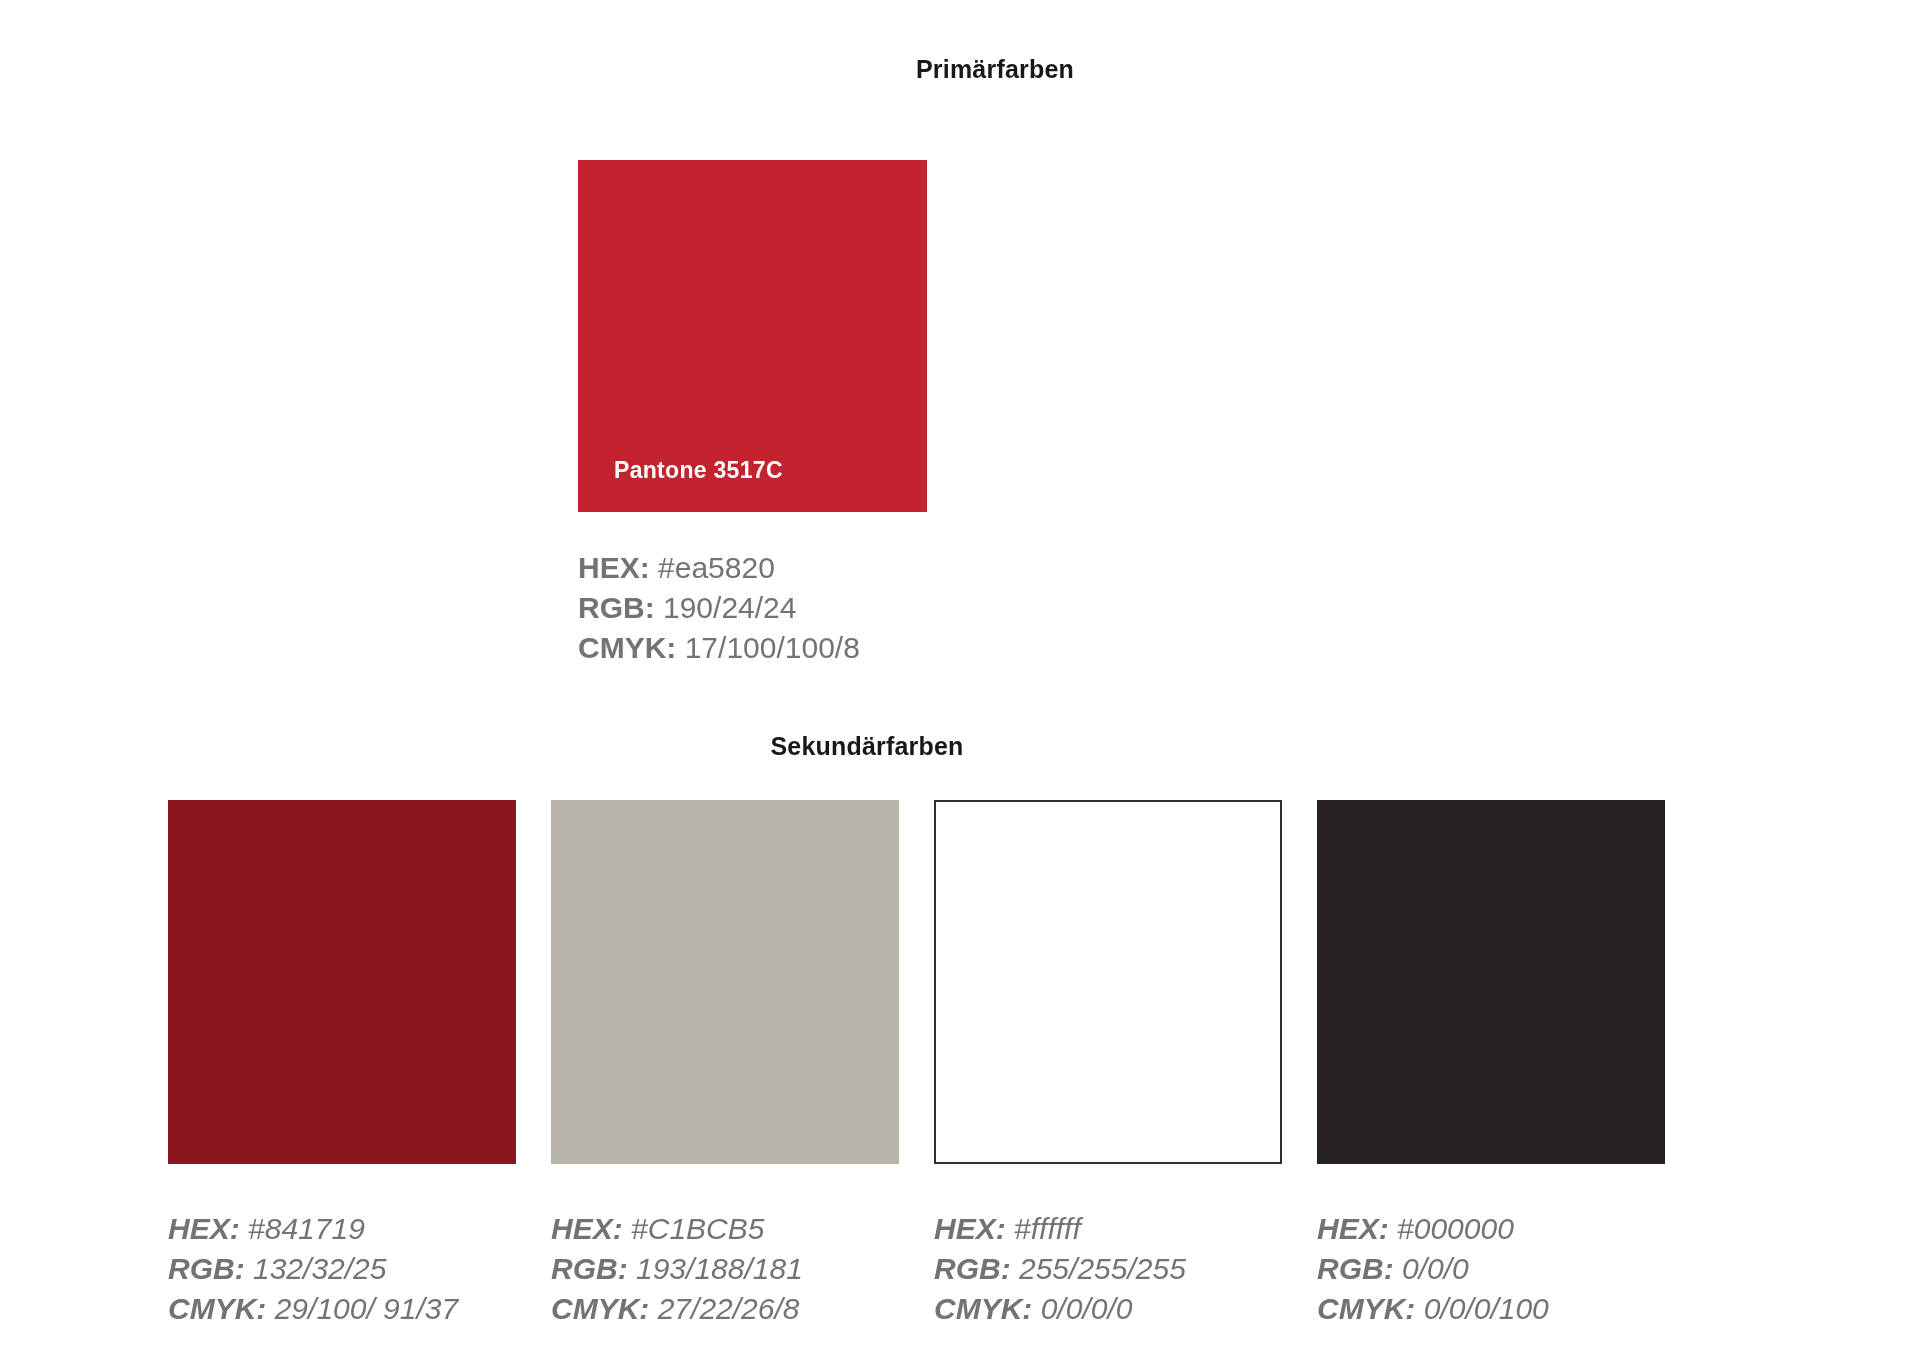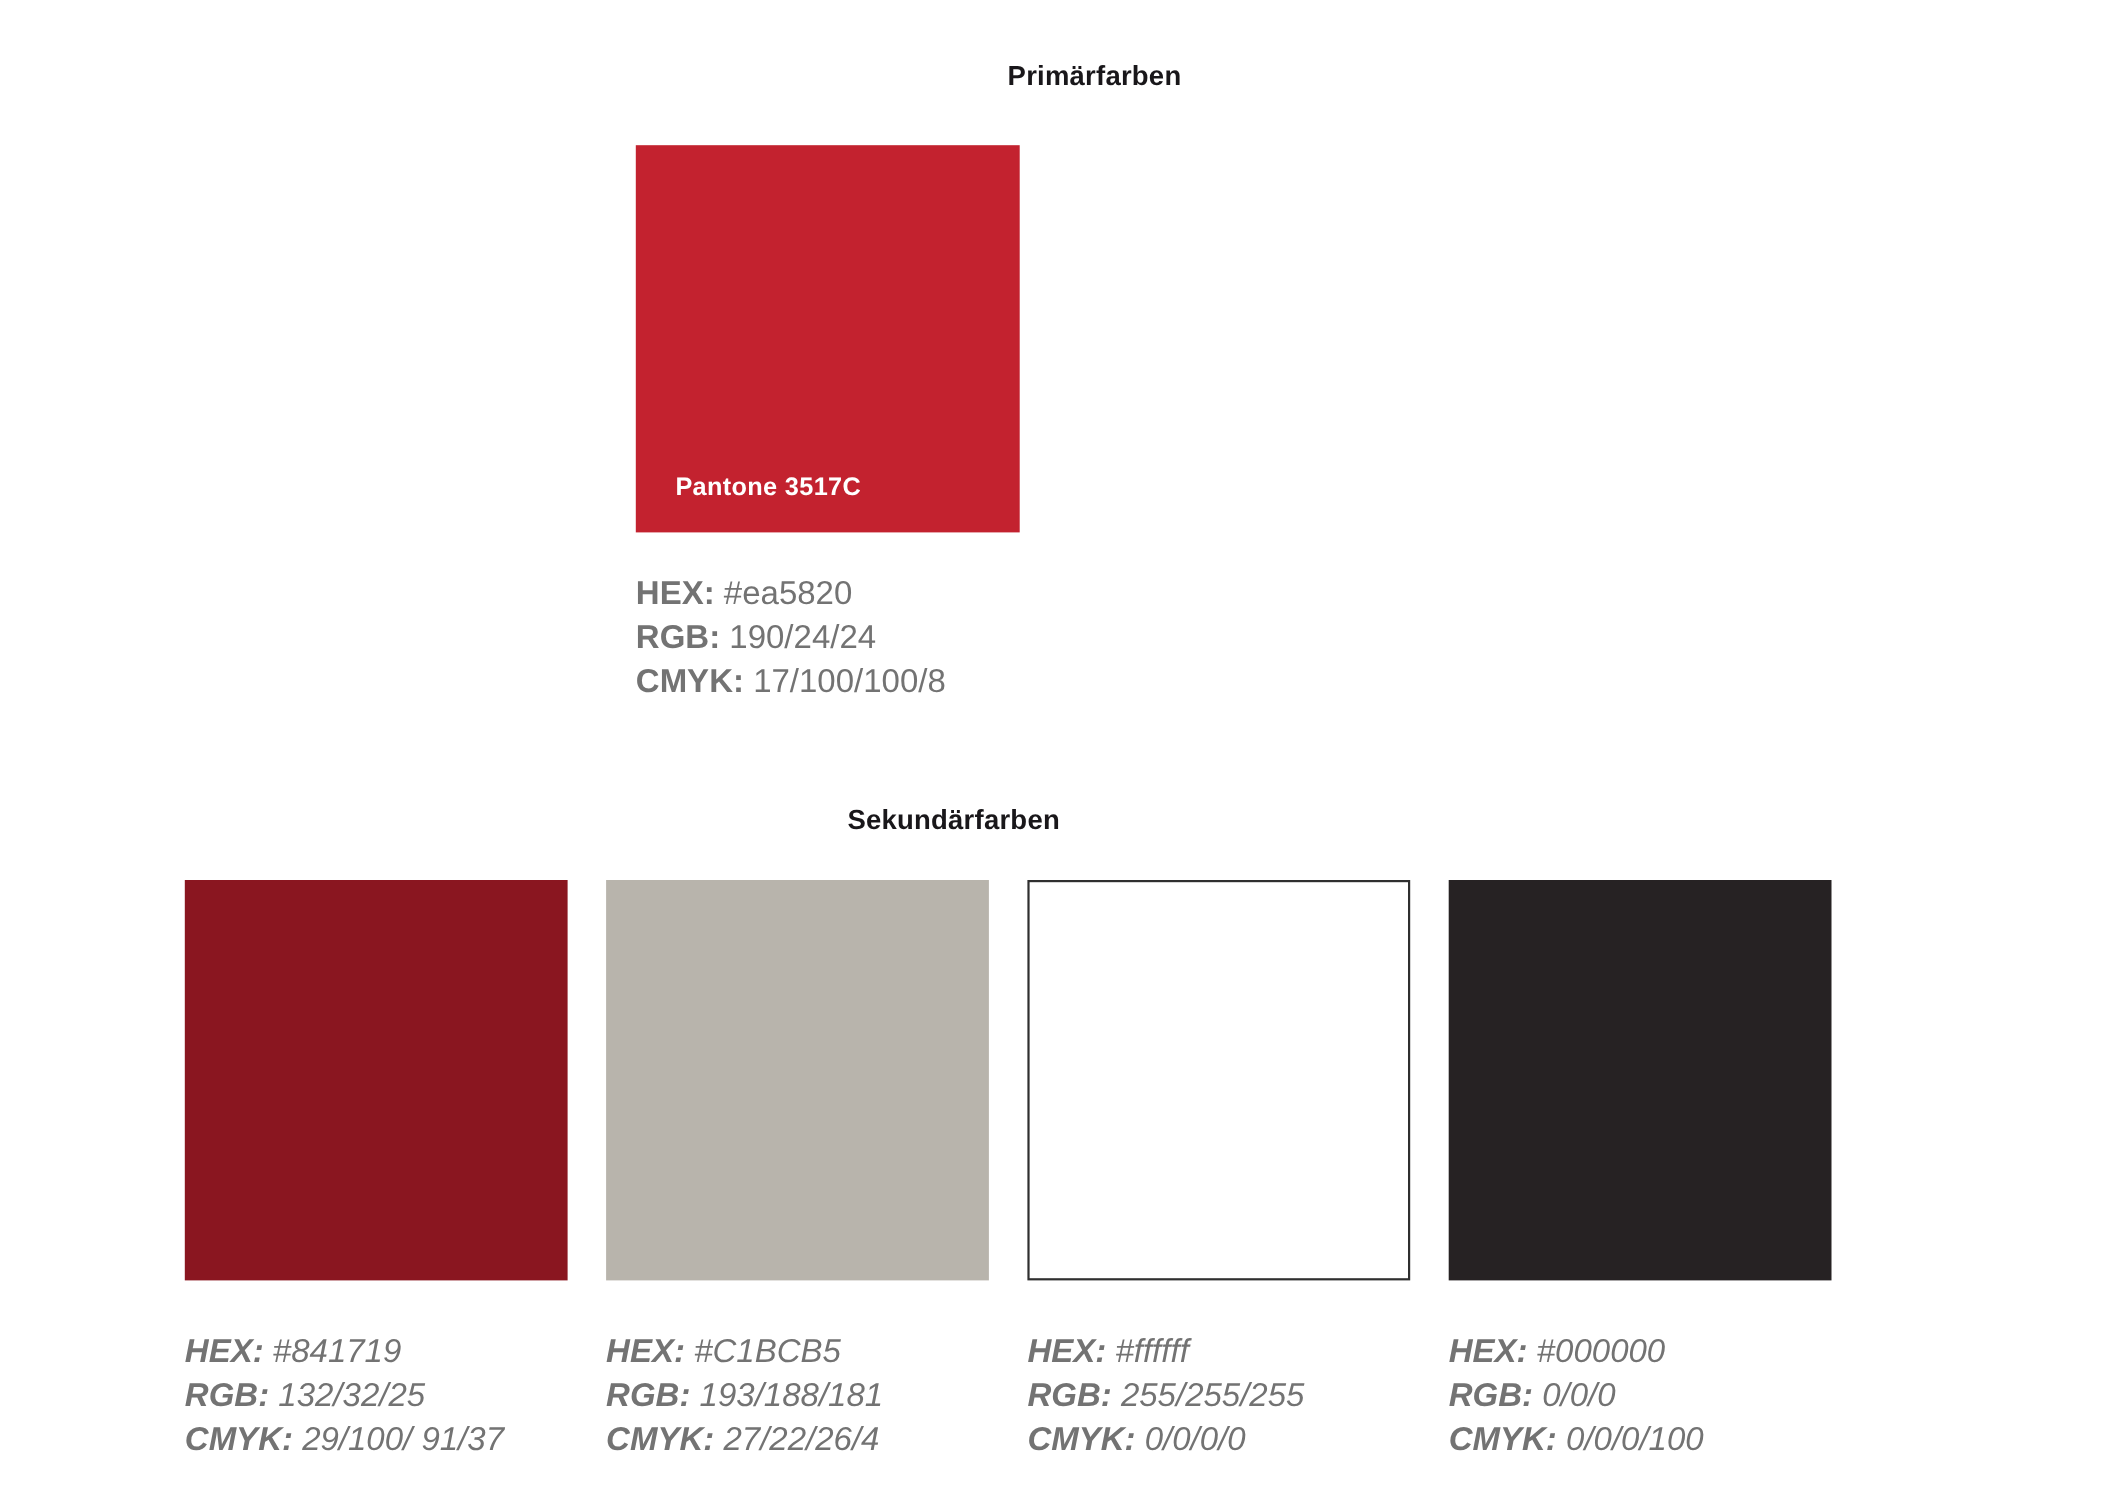--- a/index.html
+++ b/index.html
@@ -74,20 +74,21 @@
 
   .swatch {
     position: relative;
     box-sizing: border-box;
     flex: none;
   }
 
   .swatch-primary {
     width: 349px;
     height: 352px;
+    margin-top: 28px;
   }
 
   .swatch-secondary {
     width: 348px;
     height: 364px;
   }
 
   .swatch-outlined {
     border: 2px solid #2f2f2f;
     background: #ffffff;
@@ -190,21 +191,21 @@
         <span class="spec-line">
           <span class="spec-key">HEX:</span>
           <span class="spec-val">#C1BCB5</span>
         </span>
         <span class="spec-line">
           <span class="spec-key">RGB:</span>
           <span class="spec-val">193/188/181</span>
         </span>
         <span class="spec-line">
           <span class="spec-key">CMYK:</span>
-          <span class="spec-val">27/22/26/4</span>
+          <span class="spec-val">27/22/26/8</span>
         </span>
       </div>
     </div>
 
     <div class="swatch-cell">
       <div class="swatch swatch-secondary swatch-outlined" style="background-color: rgb(255, 255, 255);"></div>
       <div class="spec spec-secondary">
         <span class="spec-line">
           <span class="spec-key">HEX:</span>
           <span class="spec-val">#ffffff</span>

